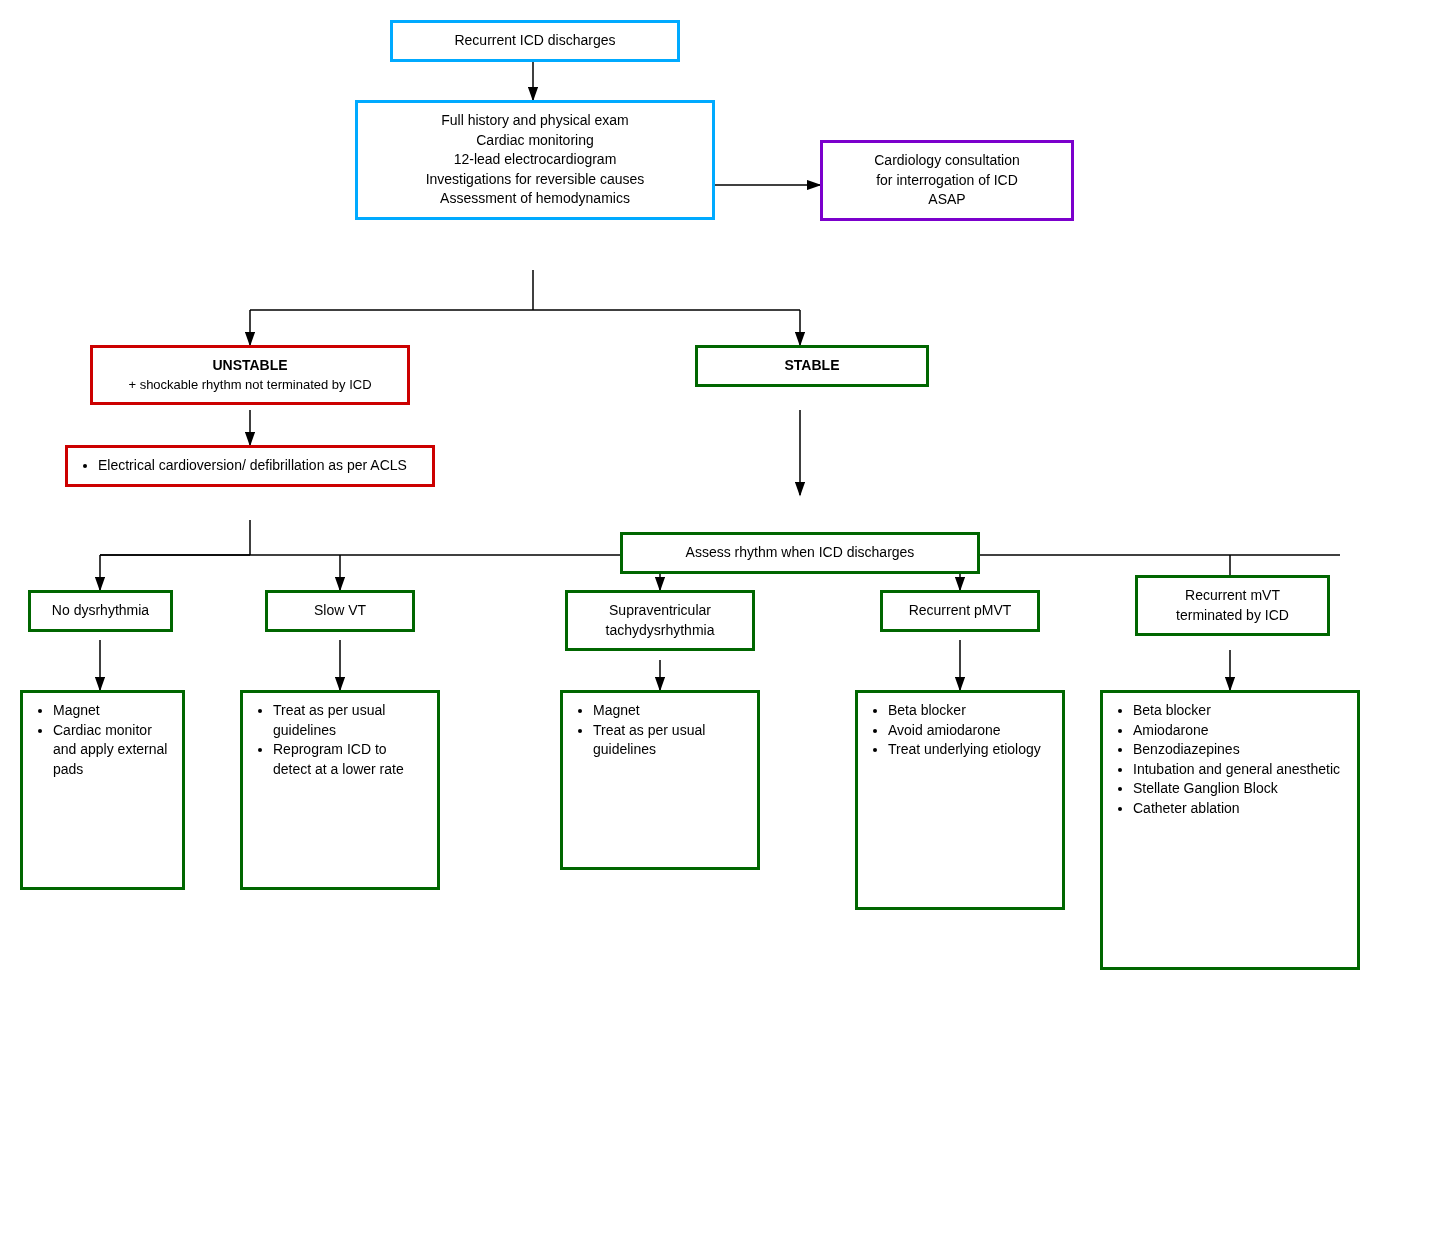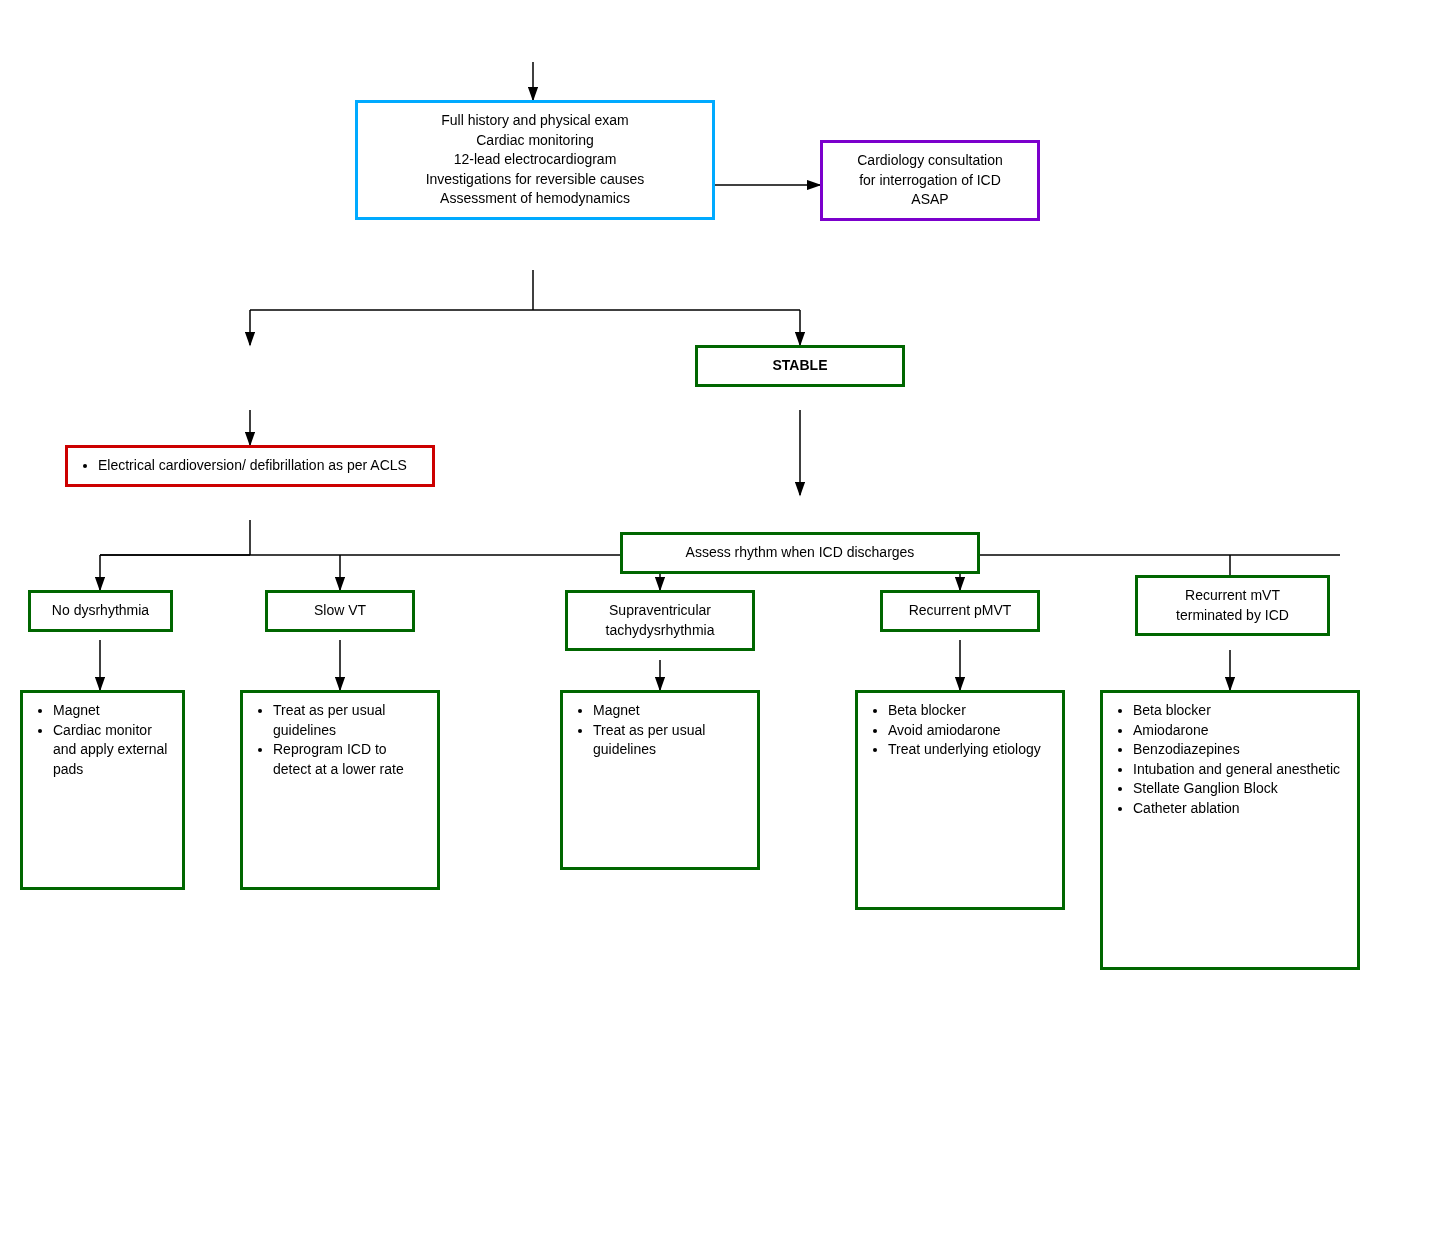--- a/index.html
+++ b/index.html
@@ -117,43 +117,50 @@
 
     <line x1="960" y1="640" x2="960" y2="690" marker-end="url(#arrowhead)"></line>
 
     <line x1="1230" y1="650" x2="1230" y2="690" marker-end="url(#arrowhead)"></line>
 
     <line x1="250" y1="520" x2="250" y2="555"></line>
     <line x1="250" y1="555" x2="100" y2="555"></line>
 
   </svg>
 
+  <div class="box box-cyan" style="left: 390px; top: 20px; width: 290px;">
+    <span>Recurrent ICD discharges</span>
+  </div>
 
   <div class="box box-cyan" style="left: 355px; top: 100px; width: 360px;">
     <span>Full history and physical exam</span><br>
     <span>Cardiac monitoring</span><br>
     <span>12-lead electrocardiogram</span><br>
     <span>Investigations for reversible causes</span><br>
     <span>Assessment of hemodynamics</span>
   </div>
 
-  <div class="box box-purple" style="left: 820px; top: 140px; width: 220px;">
+  <div class="box box-purple" style="left: 820px; top: 140px; width: 254px;">
     <span>Cardiology consultation</span><br>
     <span>for interrogation of ICD</span><br>
     <span>ASAP</span>
   </div>
 
+  <div class="box box-red" style="left: 90px; top: 345px; width: 320px; font-weight: bold;">
+    <div style="font-weight:bold;">UNSTABLE</div>
+    <div style="font-weight:normal; font-size:13px;">+ shockable rhythm not terminated by ICD</div>
+  </div>
 
   <div class="box box-red" style="left: 65px; top: 445px; width: 370px;">
     <ul class="bullet-list">
       <li>Electrical cardioversion/ defibrillation as per ACLS</li>
     </ul>
   </div>
 
-  <div class="box box-green" style="left: 695px; top: 345px; width: 210px; font-weight: bold;">
+  <div class="box box-green" style="left: 695px; top: 345px; width: 234px; font-weight: bold;">
     <span>STABLE</span>
   </div>
 
   <div class="box box-green" style="left: 620px; top: 495px; width: 360px; margin-top: 37px;">
     <span>Assess rhythm when ICD discharges</span>
   </div>
 
   <div class="box box-green" style="left: 28px; top: 590px; width: 145px;">
     <span>No dysrhythmia</span>
   </div>

